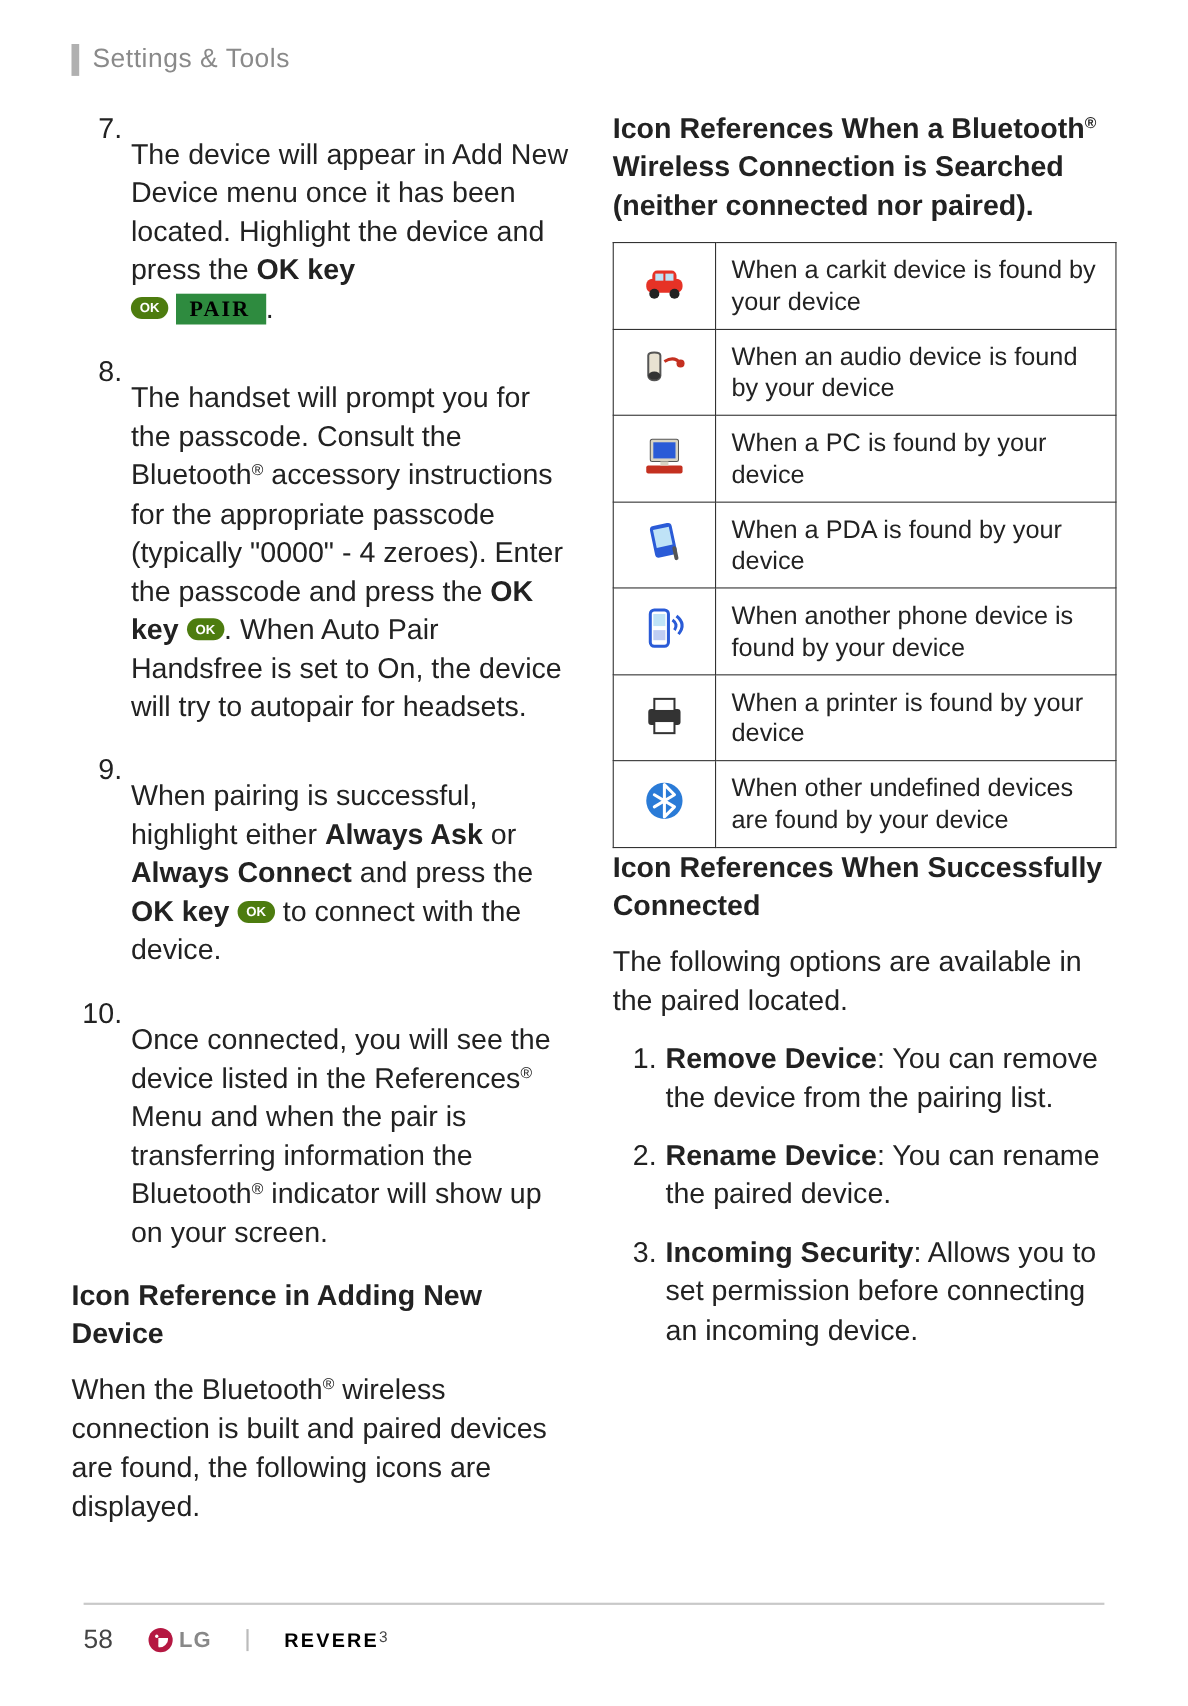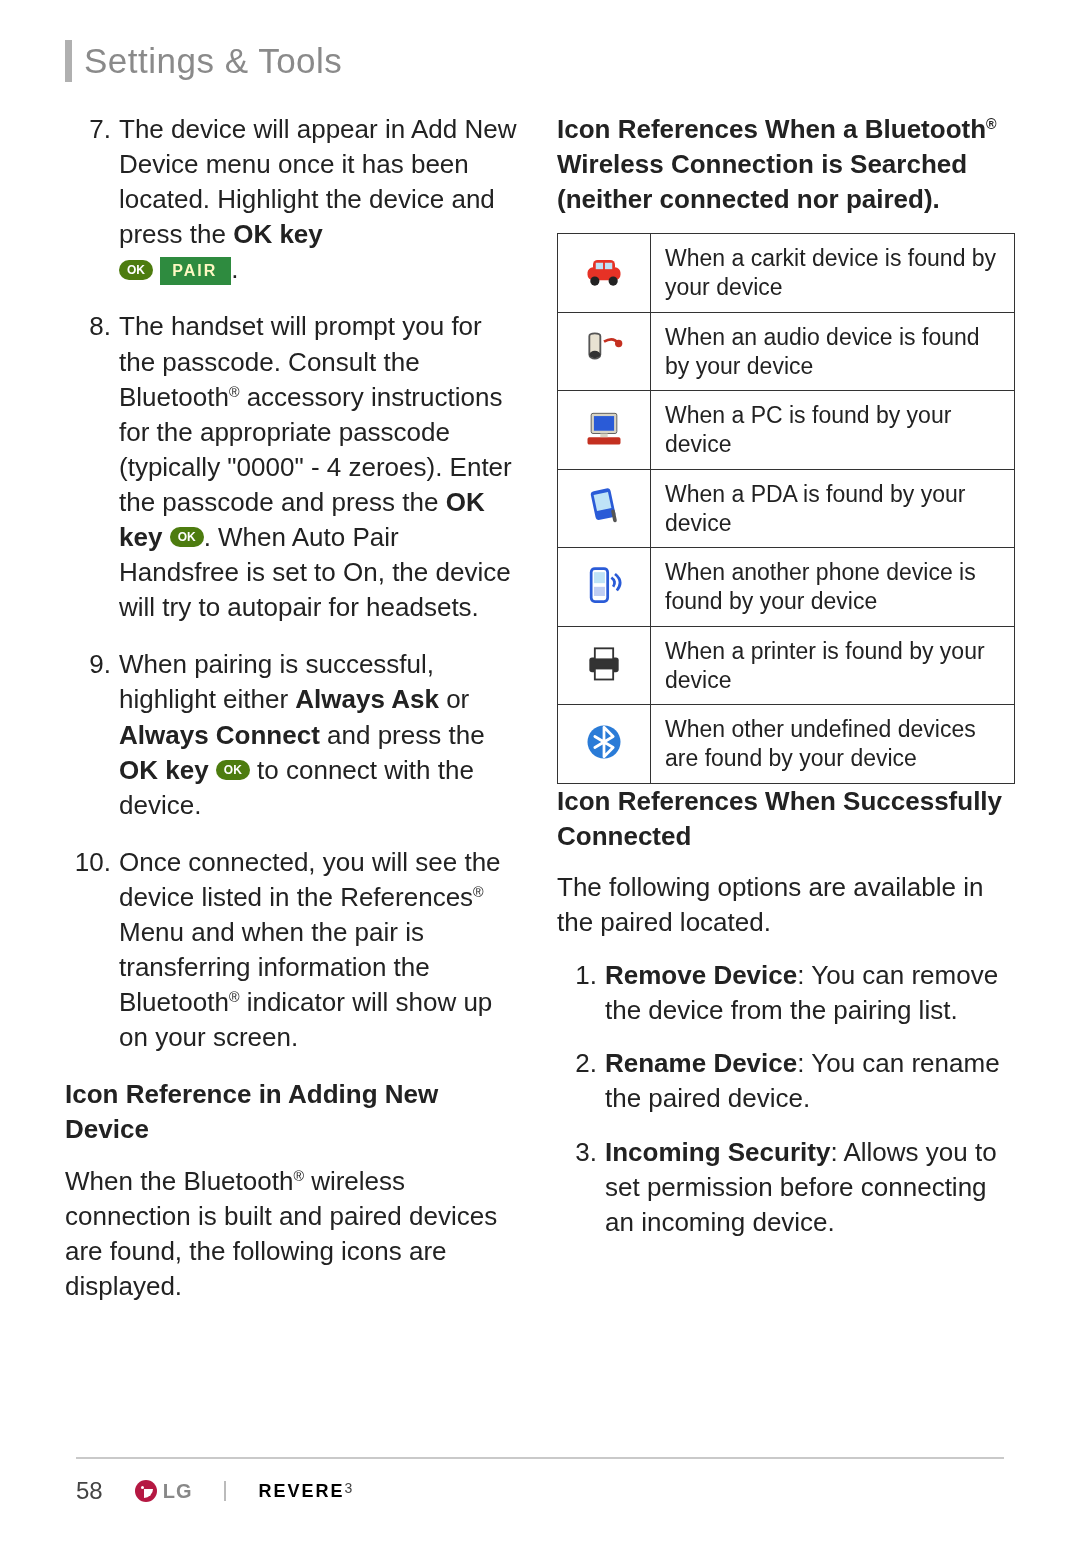--- a/index.html
+++ b/index.html
@@ -22,21 +22,21 @@
     align-items: stretch;
     margin-bottom: 30px;
   }
   .title-bar {
     width: 7px;
     background: #b0b0b0;
     margin-right: 12px;
     flex: 0 0 auto;
   }
   .title-text {
-    font-size: 35px;
+    font-size: 24px;
     font-weight: 300;
     color: #8a8a8a;
     letter-spacing: 0.5px;
     line-height: 1.2;
   }
   .columns {
     display: flex;
     gap: 34px;
   }
   .col {
@@ -54,20 +54,21 @@
     margin-bottom: 22px;
     font-weight: 300;
   }
   .step-num {
     flex: 0 0 46px;
     text-align: right;
     padding-right: 8px;
   }
   .step-body {
     flex: 1 1 auto;
+    margin-top: 24px;
   }
   .bold {
     font-weight: 700;
   }
   .ok-pill {
     display: inline-flex;
     align-items: center;
     justify-content: center;
     background: #4d7c0f;
     color: #fff;
@@ -80,29 +81,30 @@
     height: 16px;
     min-width: 22px;
     position: relative;
     top: -2px;
   }
   .pair-badge {
     display: inline-flex;
     align-items: center;
     justify-content: center;
     background: #2e8b3f;
-    color: #fef9c3;
+    color: #000000;
     font-weight: 700;
-    font-size: 16px;
+    font-size: 20px;
     letter-spacing: 2px;
     padding: 2px 14px 2px 12px;
     vertical-align: middle;
     height: 24px;
     position: relative;
     top: -1px;
+    font-family: Liberation Serif, serif;
   }
   .subhead {
     font-size: 26px;
     font-weight: 700;
     line-height: 1.35;
     margin-bottom: 16px;
   }
   .para {
     font-size: 26px;
     font-weight: 300;

